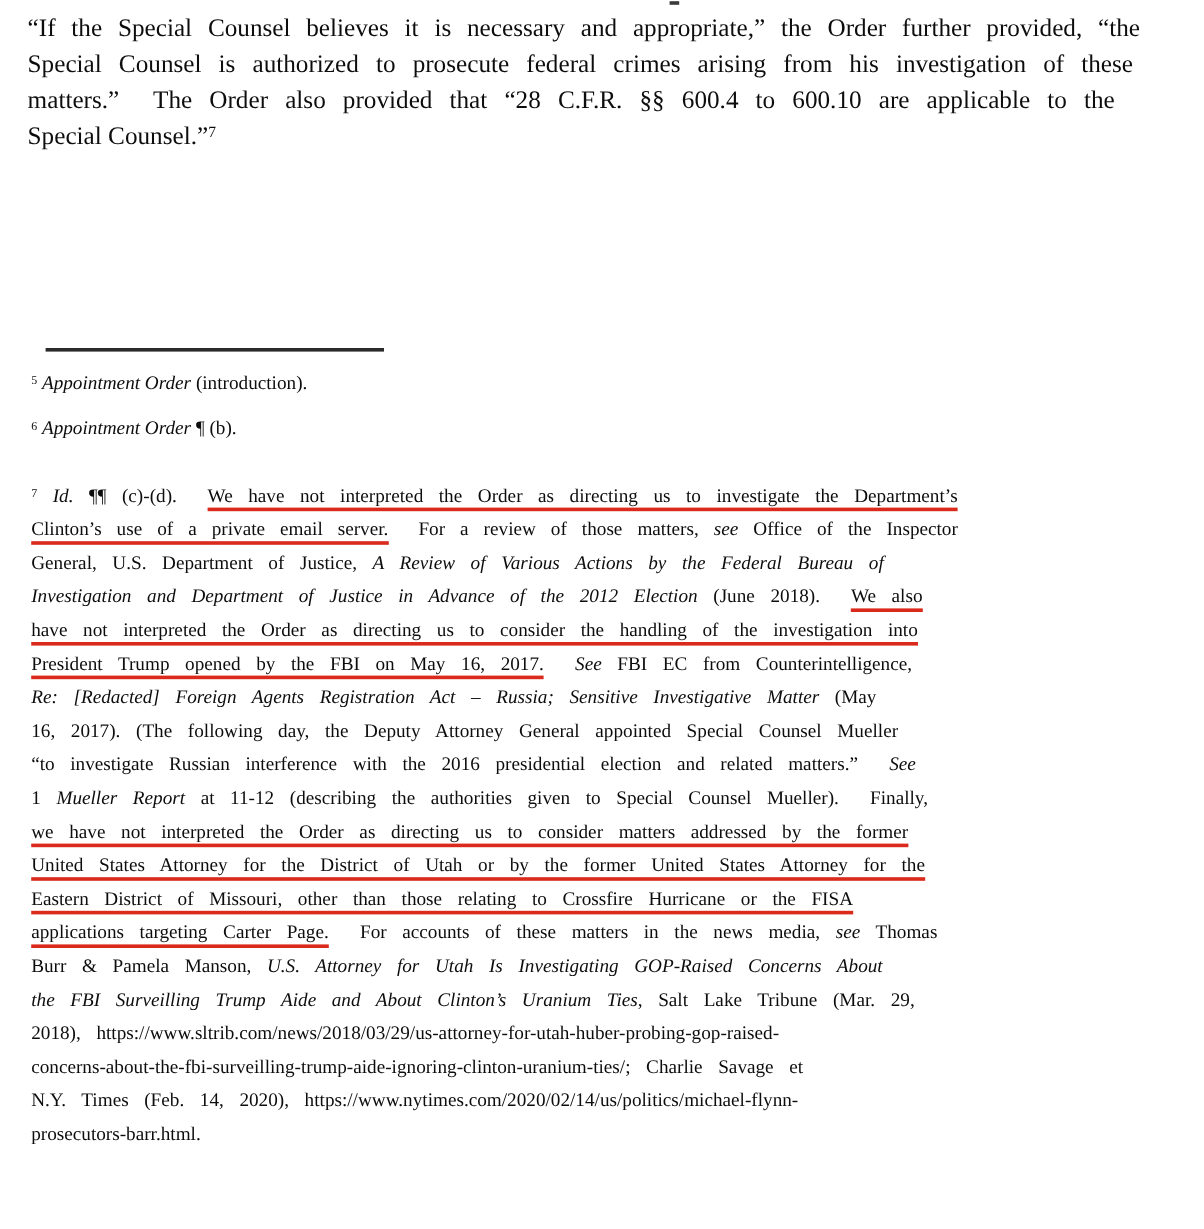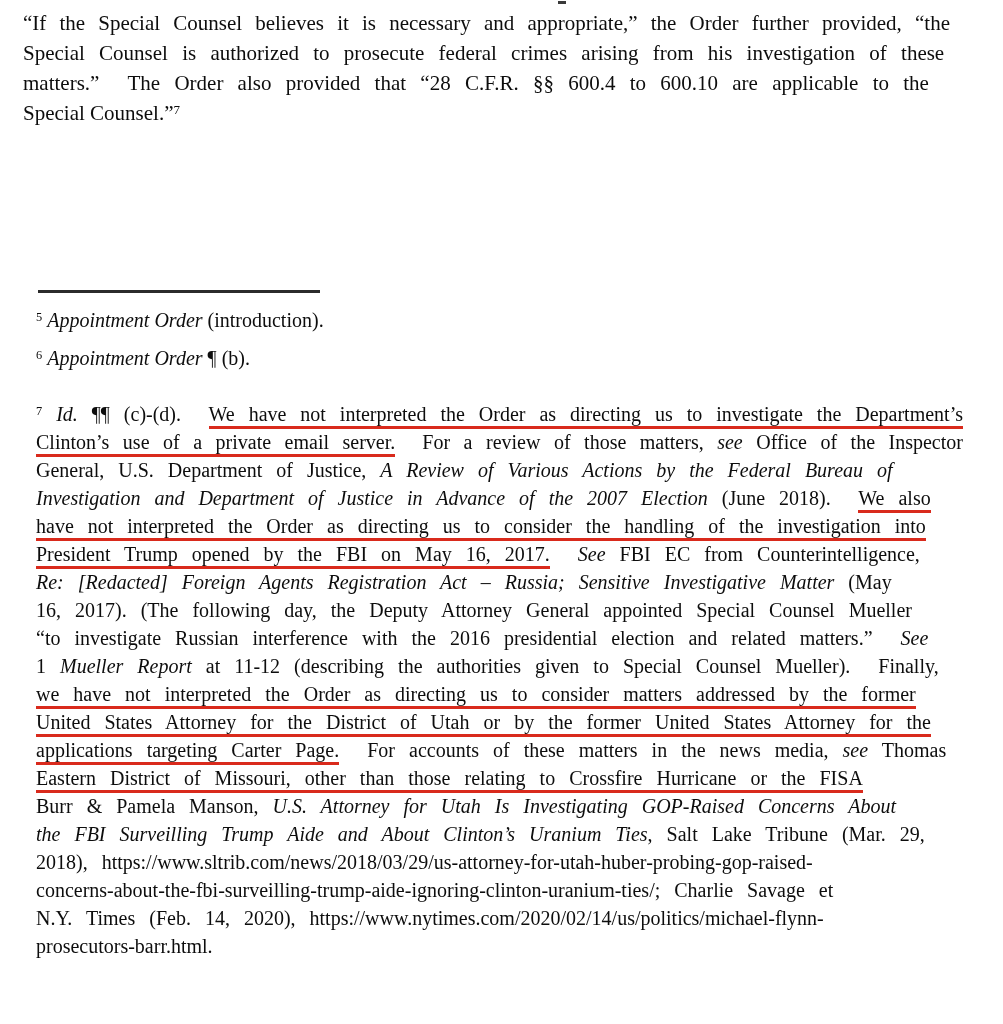--- a/index.html
+++ b/index.html
@@ -23,24 +23,24 @@
   .separator {
     position: absolute;
     left: 38px;
     top: 290px;
     width: 282px;
     height: 0;
     border-top: 3px solid #2b2b2b;
   }
   .footnotes {
     position: absolute;
-    left: 36px;
+    left: 26px;
     top: 306px;
     width: 927px;
-    font-size: 20px;
+    font-size: 16px;
     line-height: 28px;
   }
   .footnote + .footnote { margin-top: 10px; }
   .footnote:nth-child(3) { margin-top: 28px; }
   .line { height: 28px; }
   .body-par .line { height: 30px; }
   .inner { white-space: pre; display: inline-block; }
   .i { font-style: italic; }
   .u {
     border-bottom: 3px solid var(--red, #d92a1c);
@@ -77,31 +77,31 @@
       <div class="footnote">
         <div class="line"><span class="inner"><span class="sup">5</span><span> </span><span class="i">Appointment Order</span><span> (introduction).</span></span></div>
       </div>
       <div class="footnote">
         <div class="line"><span class="inner"><span class="sup">6</span><span> </span><span class="i">Appointment Order</span><span> ¶ (b).</span></span></div>
       </div>
       <div class="footnote">
         <div class="line fit"><span class="inner" style="word-spacing: 8.94761px;"><span class="sup">7</span><span> </span><span class="i">Id.</span><span> ¶¶ (c)-(d).  </span><span class="u">We have not interpreted the Order as directing us to investigate the Department’s</span></span></div>
         <div class="line fit"><span class="inner" style="word-spacing: 8.50694px;"><span class="u">Clinton’s use of a private email server.</span><span>  For a review of those matters, </span><span class="i">see</span><span> Office of the Inspector</span></span></div>
         <div class="line fit"><span class="inner" style="word-spacing: 9px;"><span>General, U.S. Department of Justice, </span><span class="i">A Review of Various Actions by the Federal Bureau of</span></span></div>
-        <div class="line fit"><span class="inner" style="word-spacing: 9px;"><span class="i">Investigation and Department of Justice in Advance of the 2007 Election</span><span> (June 2018).  </span><span class="u">We also</span></span></div>
+        <div class="line fit"><span class="inner" style="word-spacing: 9px;"><span class="i">Investigation and Department of Justice in Advance of the 2012 Election</span><span> (June 2018).  </span><span class="u">We also</span></span></div>
         <div class="line fit"><span class="inner" style="word-spacing: 9px;"><span class="u">have not interpreted the Order as directing us to consider the handling of the investigation into</span></span></div>
         <div class="line fit"><span class="inner" style="word-spacing: 9px;"><span class="u">President Trump opened by the FBI on May 16, 2017.</span><span>  </span><span class="i">See</span><span> FBI EC from Counterintelligence,</span></span></div>
         <div class="line fit"><span class="inner" style="word-spacing: 9px;"><span class="i">Re: [Redacted] Foreign Agents Registration Act – Russia; Sensitive Investigative Matter</span><span> (May</span></span></div>
         <div class="line fit"><span class="inner" style="word-spacing: 9px;"><span>16, 2017). (The following day, the Deputy Attorney General appointed Special Counsel Mueller</span></span></div>
         <div class="line fit"><span class="inner" style="word-spacing: 9px;"><span>“to investigate Russian interference with the 2016 presidential election and related matters.”  </span><span class="i">See</span></span></div>
         <div class="line fit"><span class="inner" style="word-spacing: 9px;"><span>1 </span><span class="i">Mueller Report</span><span> at 11-12 (describing the authorities given to Special Counsel Mueller).  Finally,</span></span></div>
         <div class="line fit"><span class="inner" style="word-spacing: 9px;"><span class="u">we have not interpreted the Order as directing us to consider matters addressed by the former</span></span></div>
         <div class="line fit"><span class="inner" style="word-spacing: 9px;"><span class="u">United States Attorney for the District of Utah or by the former United States Attorney for the</span></span></div>
+        <div class="line fit"><span class="inner" style="word-spacing: 9px;"><span class="u">Eastern District of Missouri, other than those relating to Crossfire Hurricane or the FISA</span></span></div>
         <div class="line fit"><span class="inner" style="word-spacing: 9px;"><span class="u">applications targeting Carter Page.</span><span>  For accounts of these matters in the news media, </span><span class="i">see</span><span> Thomas</span></span></div>
-        <div class="line fit"><span class="inner" style="word-spacing: 9px;"><span class="u">Eastern District of Missouri, other than those relating to Crossfire Hurricane or the FISA</span></span></div>
         <div class="line fit"><span class="inner" style="word-spacing: 9px;"><span>Burr &amp; Pamela Manson, </span><span class="i">U.S. Attorney for Utah Is Investigating GOP-Raised Concerns About</span></span></div>
         <div class="line fit"><span class="inner" style="word-spacing: 9px; text-align: right;"><span class="i">the FBI Surveilling Trump Aide and About Clinton’s Uranium Ties</span><span>, Salt Lake Tribune (Mar. 29,</span></span></div>
         <div class="line fit"><span class="inner" style="word-spacing: 9px;"><span>2018), https://www.sltrib.com/news/2018/03/29/us-attorney-for-utah-huber-probing-gop-raised-</span></span></div>
         <div class="line fit"><span class="inner" style="word-spacing: 9px;"><span>concerns-about-the-fbi-surveilling-trump-aide-ignoring-clinton-uranium-ties/; Charlie Savage et</span></span></div>
         <div class="line fit"><span class="inner" style="word-spacing: 9px;"><span>N.Y. Times (Feb. 14, 2020), https://www.nytimes.com/2020/02/14/us/politics/michael-flynn-</span></span></div>
         <div class="line"><span class="inner"><span>prosecutors-barr.html.</span></span></div>
       </div>
     </div>
 </div>
 

